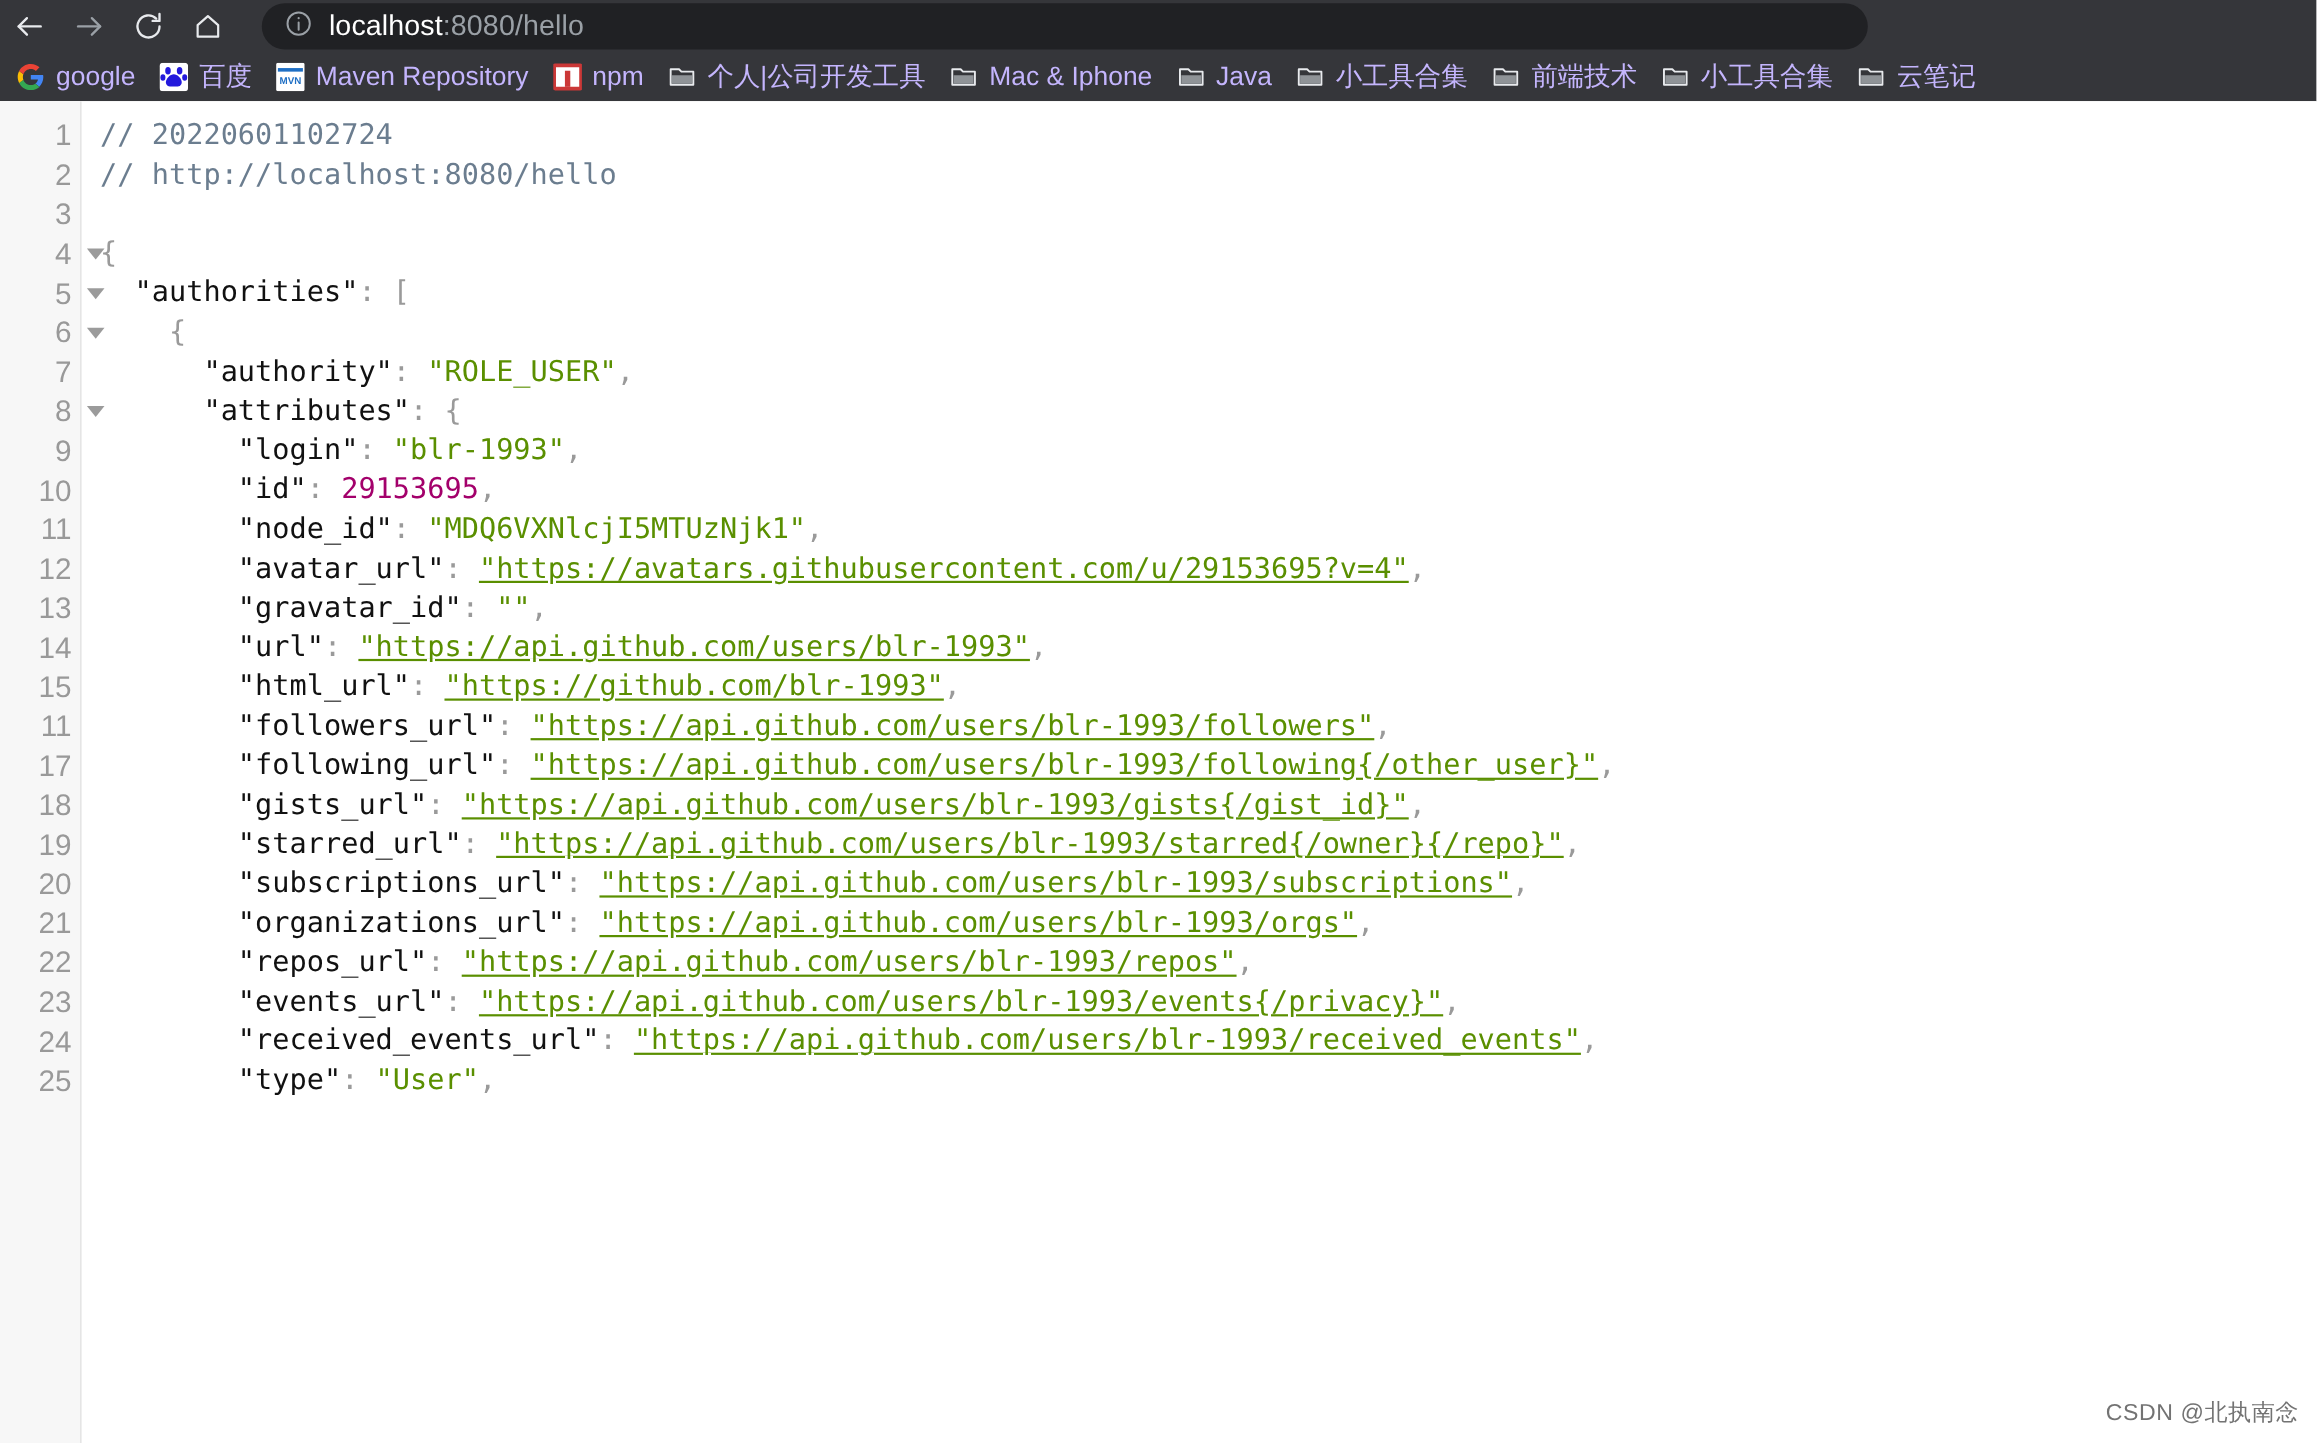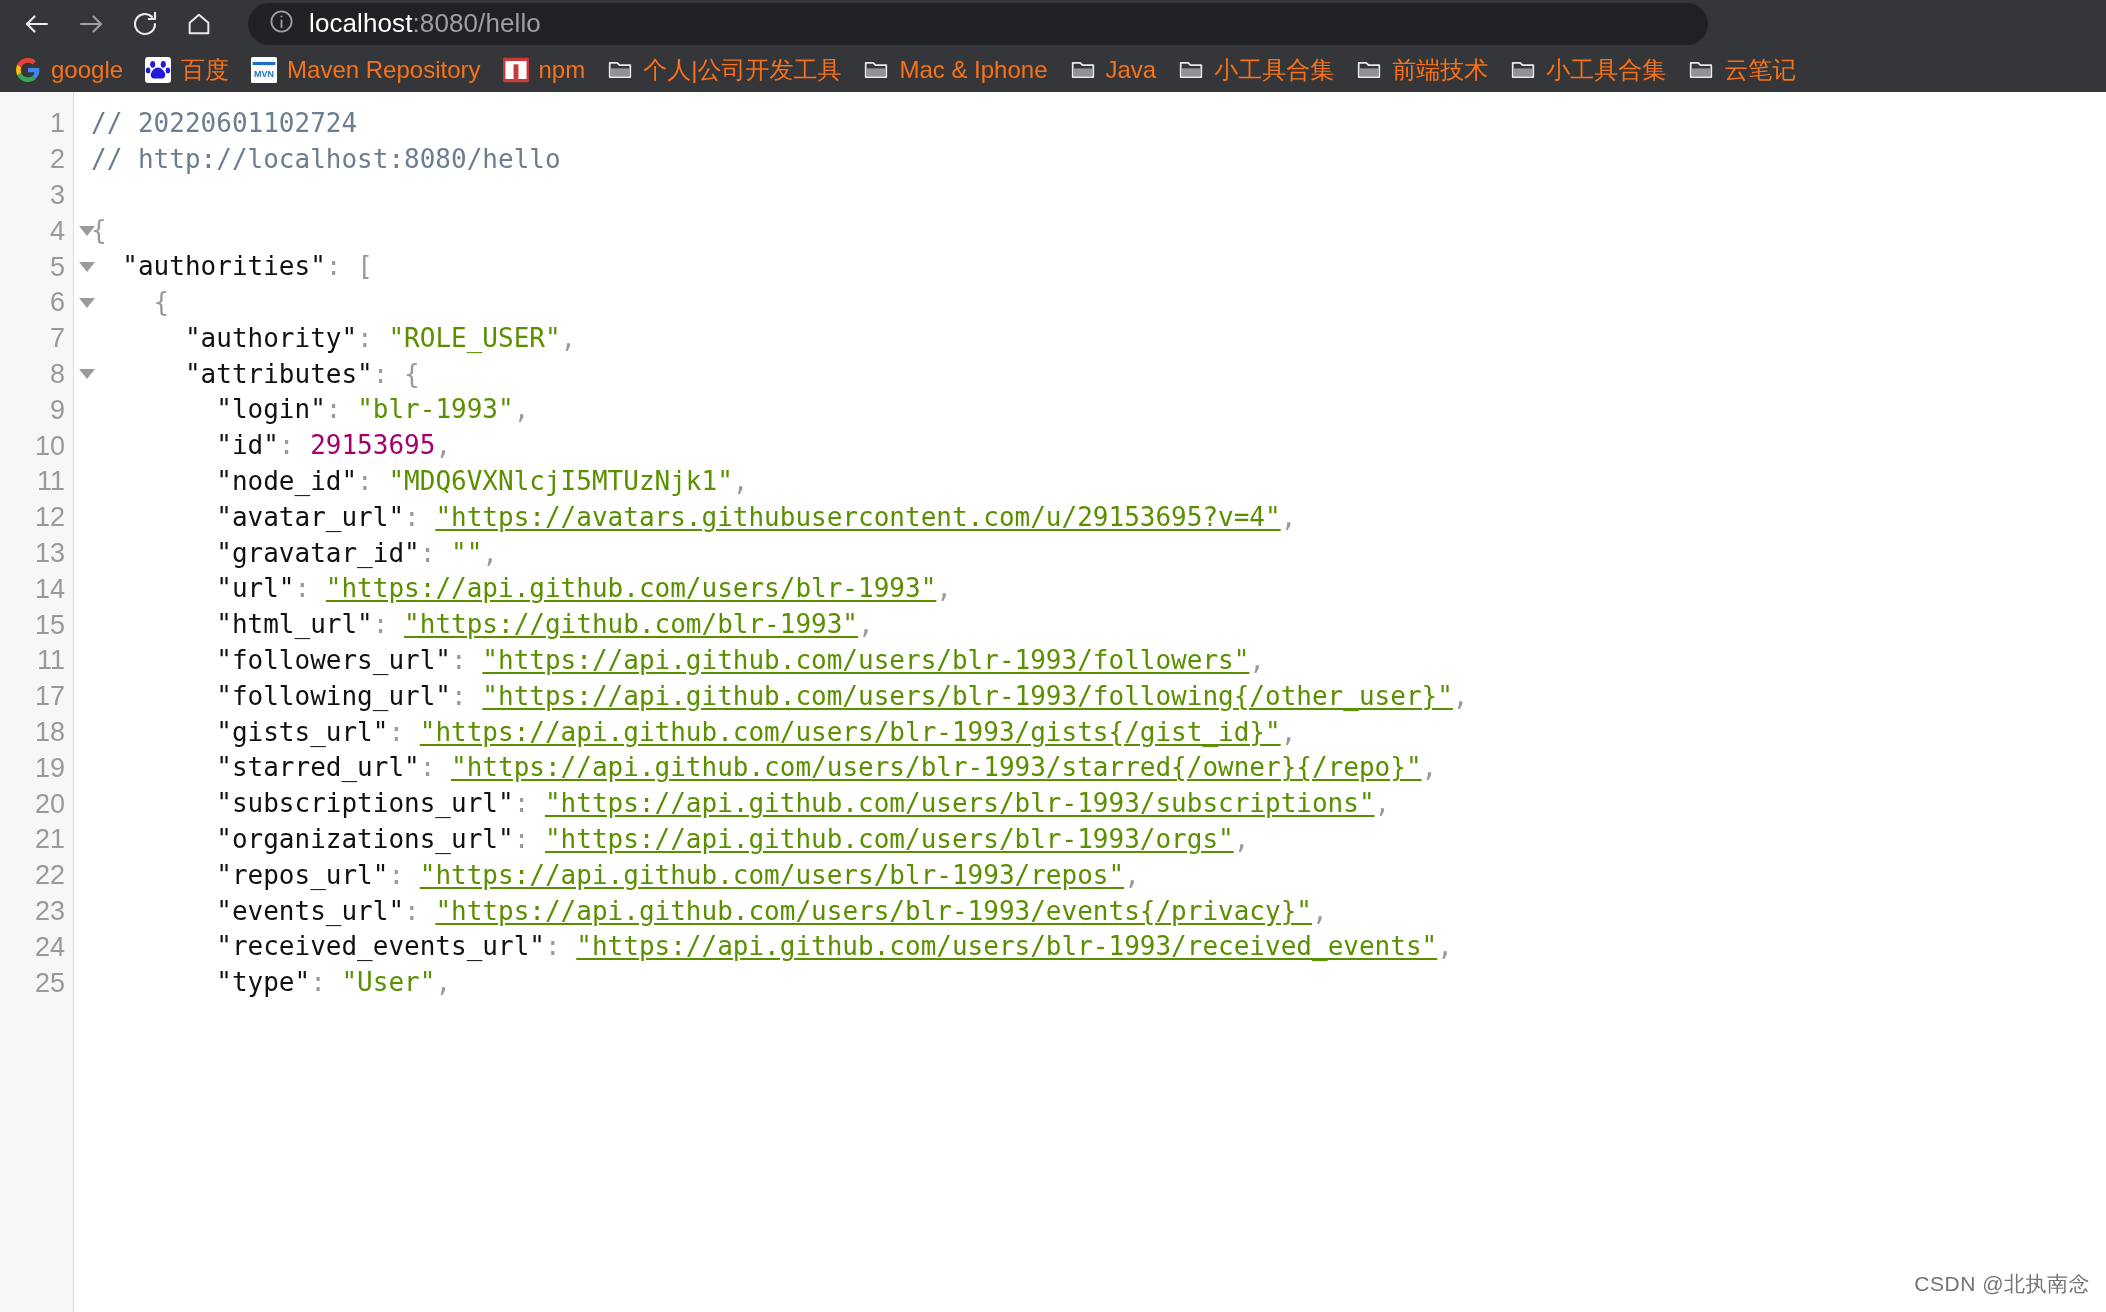--- a/index.html
+++ b/index.html
@@ -15,21 +15,20 @@
     background: #35363a;
     width: 100%;
     height: 92px;
     position: relative;
   }
 
   #toolbar {
     height: 47px;
     display: flex;
     align-items: center;
-    padding-left: 10px;
     gap: 0px;
   }
 
   .nav-btn {
     width: 54px; height: 44px;
     display: flex; align-items: center; justify-content: center;
     flex: 0 0 auto;
   }
   .nav-btn svg { display: block; }
 
@@ -67,21 +66,21 @@
   }
   .bookmark {
     display: flex;
     align-items: center;
     gap: 10px;
     padding: 4px 11px;
     border-radius: 4px;
     flex: 0 0 auto;
   }
   .bookmark .bk-label {
-    color: #f97316;
+    color: #c4b5fd;
     font-size: 24px;
     line-height: 28px;
     white-space: nowrap;
   }
   .bk-icon { width: 26px; height: 26px; flex: 0 0 auto; display: block; }
 
   
   #json-viewer {
     position: relative;
     width: 100%;

